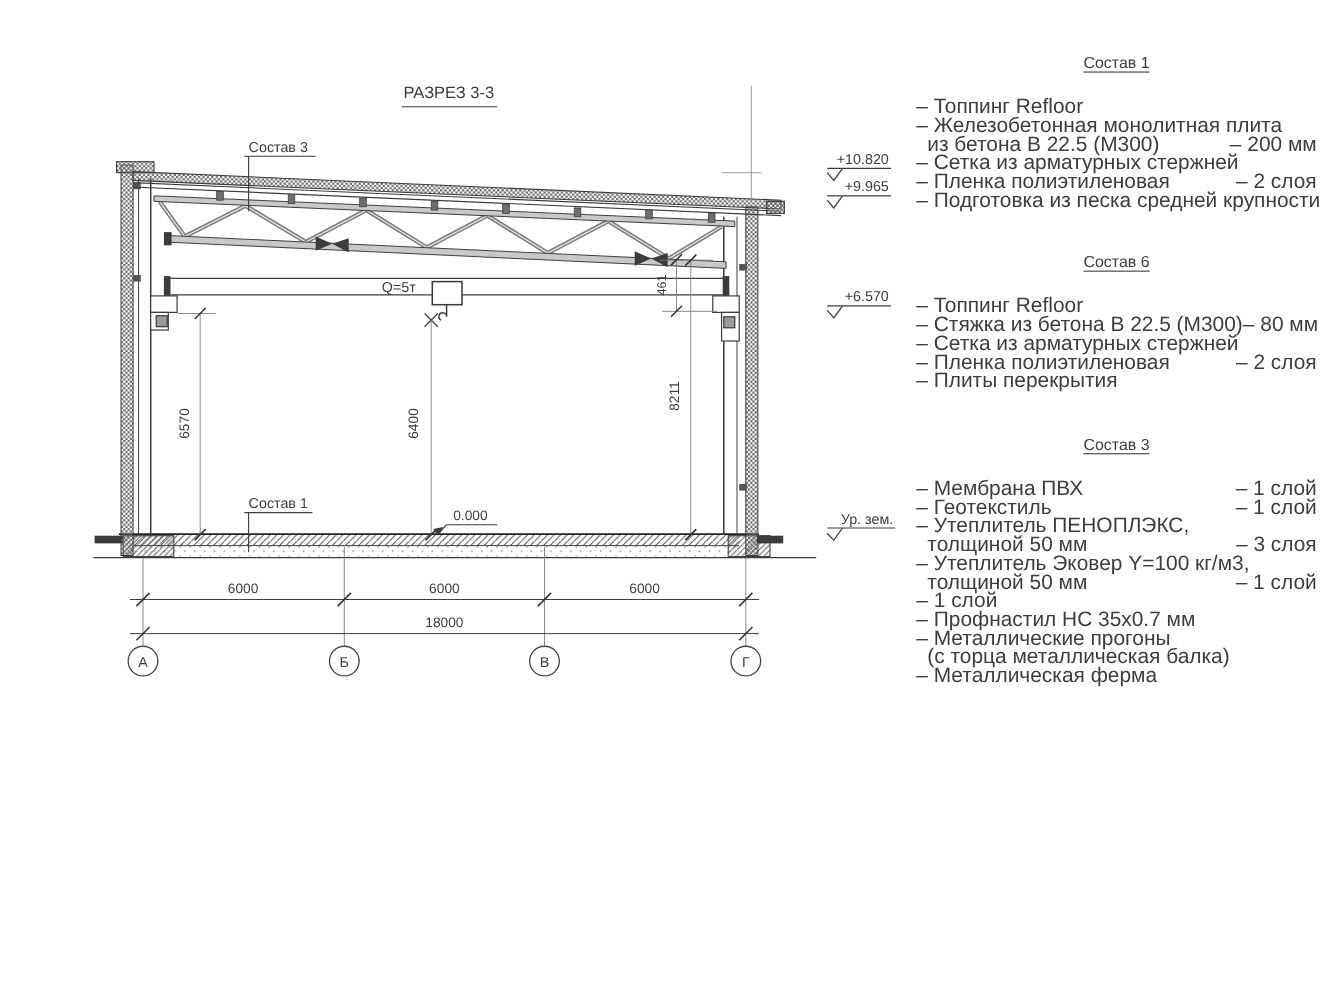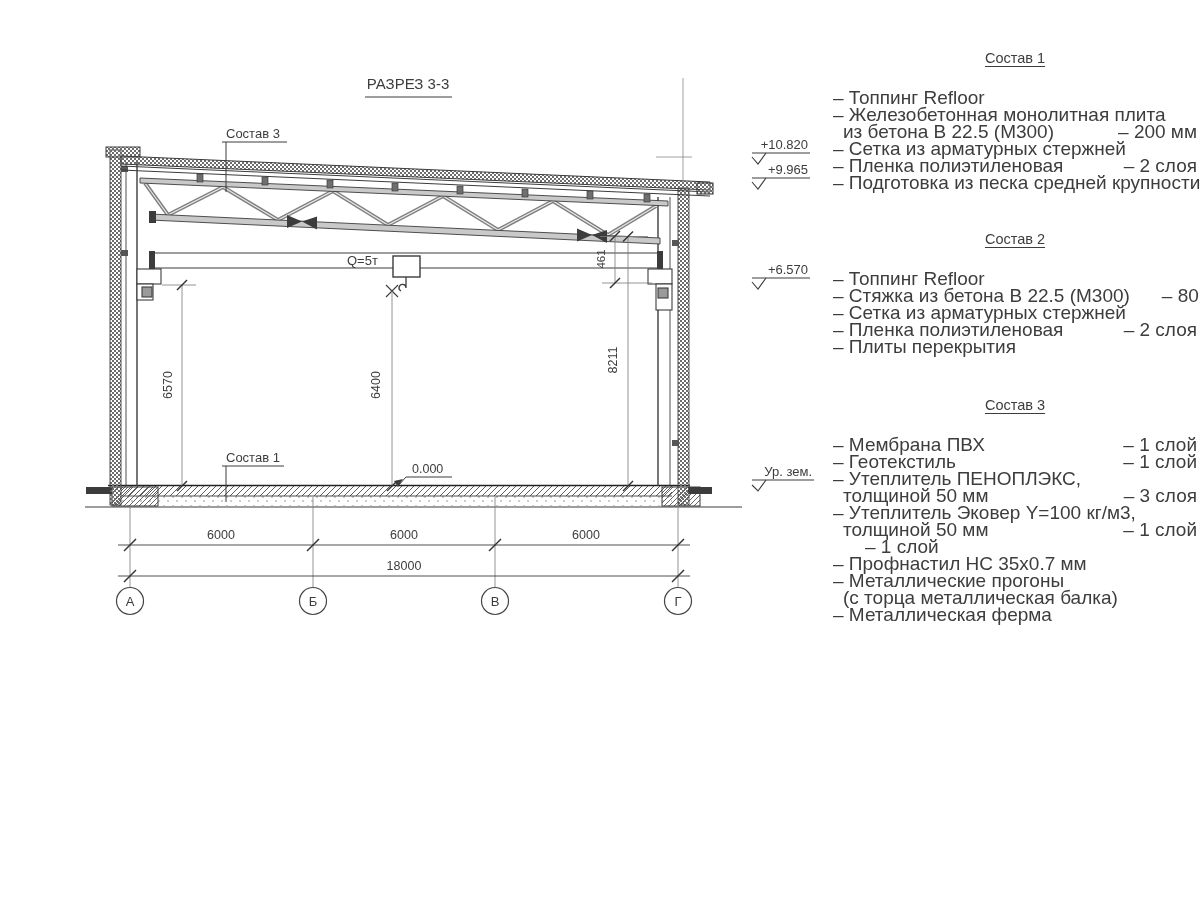--- a/index.html
+++ b/index.html
@@ -4,21 +4,21 @@
 <style>
   html,body{margin:0;padding:0;background:#ffffff;}
   .stage{position:relative;width:1200px;height:900px;background:#ffffff;overflow:hidden;
          font-family:"Liberation Sans",sans-serif;color:#3d3d3d;}
   svg text{font-family:"Liberation Sans",sans-serif;fill:#3d3d3d;}
   .legend{position:absolute;left:833px;width:364px;}
   .legend .heading{display:block;text-align:center;font-size:14.5px;
                    text-decoration:underline;text-underline-offset:3px;margin-bottom:23px;}
   .legend .row{display:flex;align-items:baseline;font-size:19px;line-height:17px;}
   .legend .row .t{flex:1 1 auto;white-space:nowrap;}
-  .legend .row .v{flex:0 0 auto;white-space:nowrap;margin-left:32px;}
+  .legend .row .v{flex:0 0 auto;white-space:nowrap;}
   .legend .row.cont .t{padding-left:10px;}
 </style>
 </head>
 <body>
 
 <div class="stage">
 
 <svg width="1200" height="900" viewBox="0 0 1200 900" style="position:absolute;left:0;top:0;">
   <defs>
     <pattern id="pnl" width="4" height="4" patternUnits="userSpaceOnUse">
@@ -248,21 +248,21 @@
         <span class="t">– Пленка полиэтиленовая</span>
         <span class="v">– 2 слоя</span>
       </div>
   <div class="row">
         <span class="t">– Подготовка из песка средней крупности</span>
         <span class="v">– 200 мм</span>
       </div>
 </div>
 
 <div class="legend" style="top:231px;">
-  <span class="heading">Состав 2</span>
+  <span class="heading">Состав 6</span>
   <div class="row">
         <span class="t">– Топпинг Refloor</span>
         <span class="v"></span>
       </div>
   <div class="row">
         <span class="t">– Стяжка из бетона В 22.5 (М300)</span>
         <span class="v">– 80 мм</span>
       </div>
   <div class="row">
         <span class="t">– Сетка из арматурных стержней</span>

